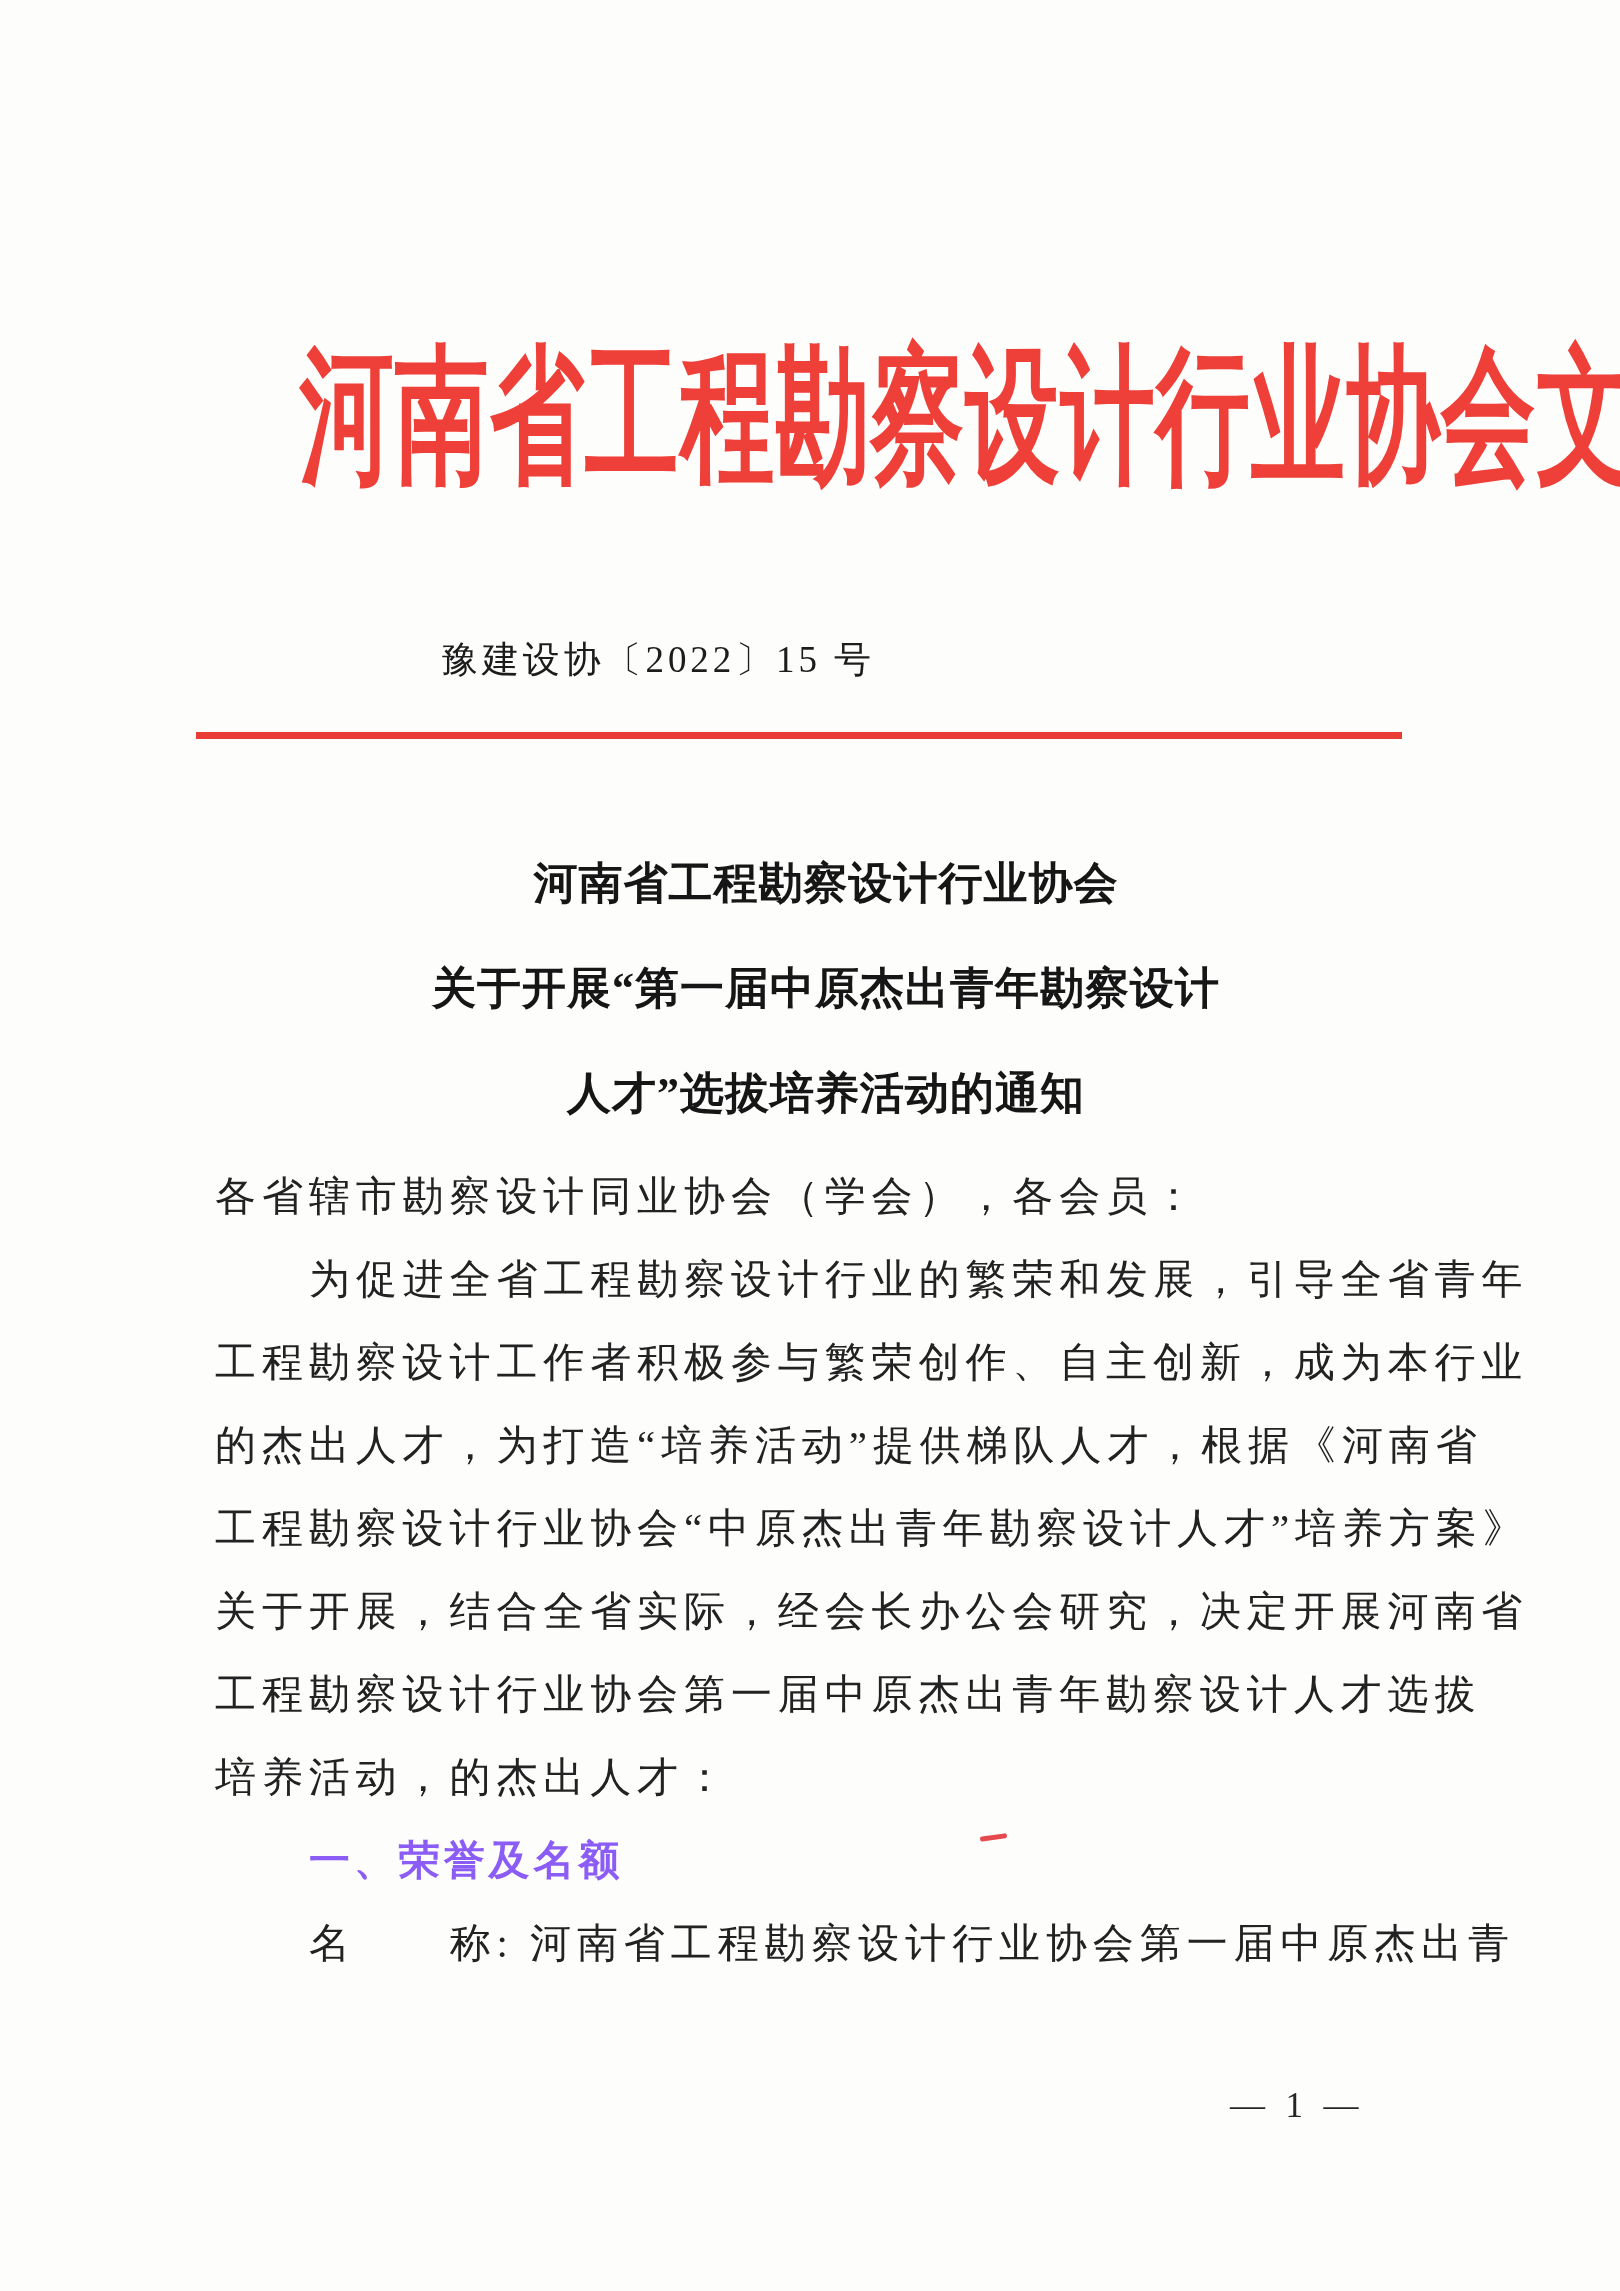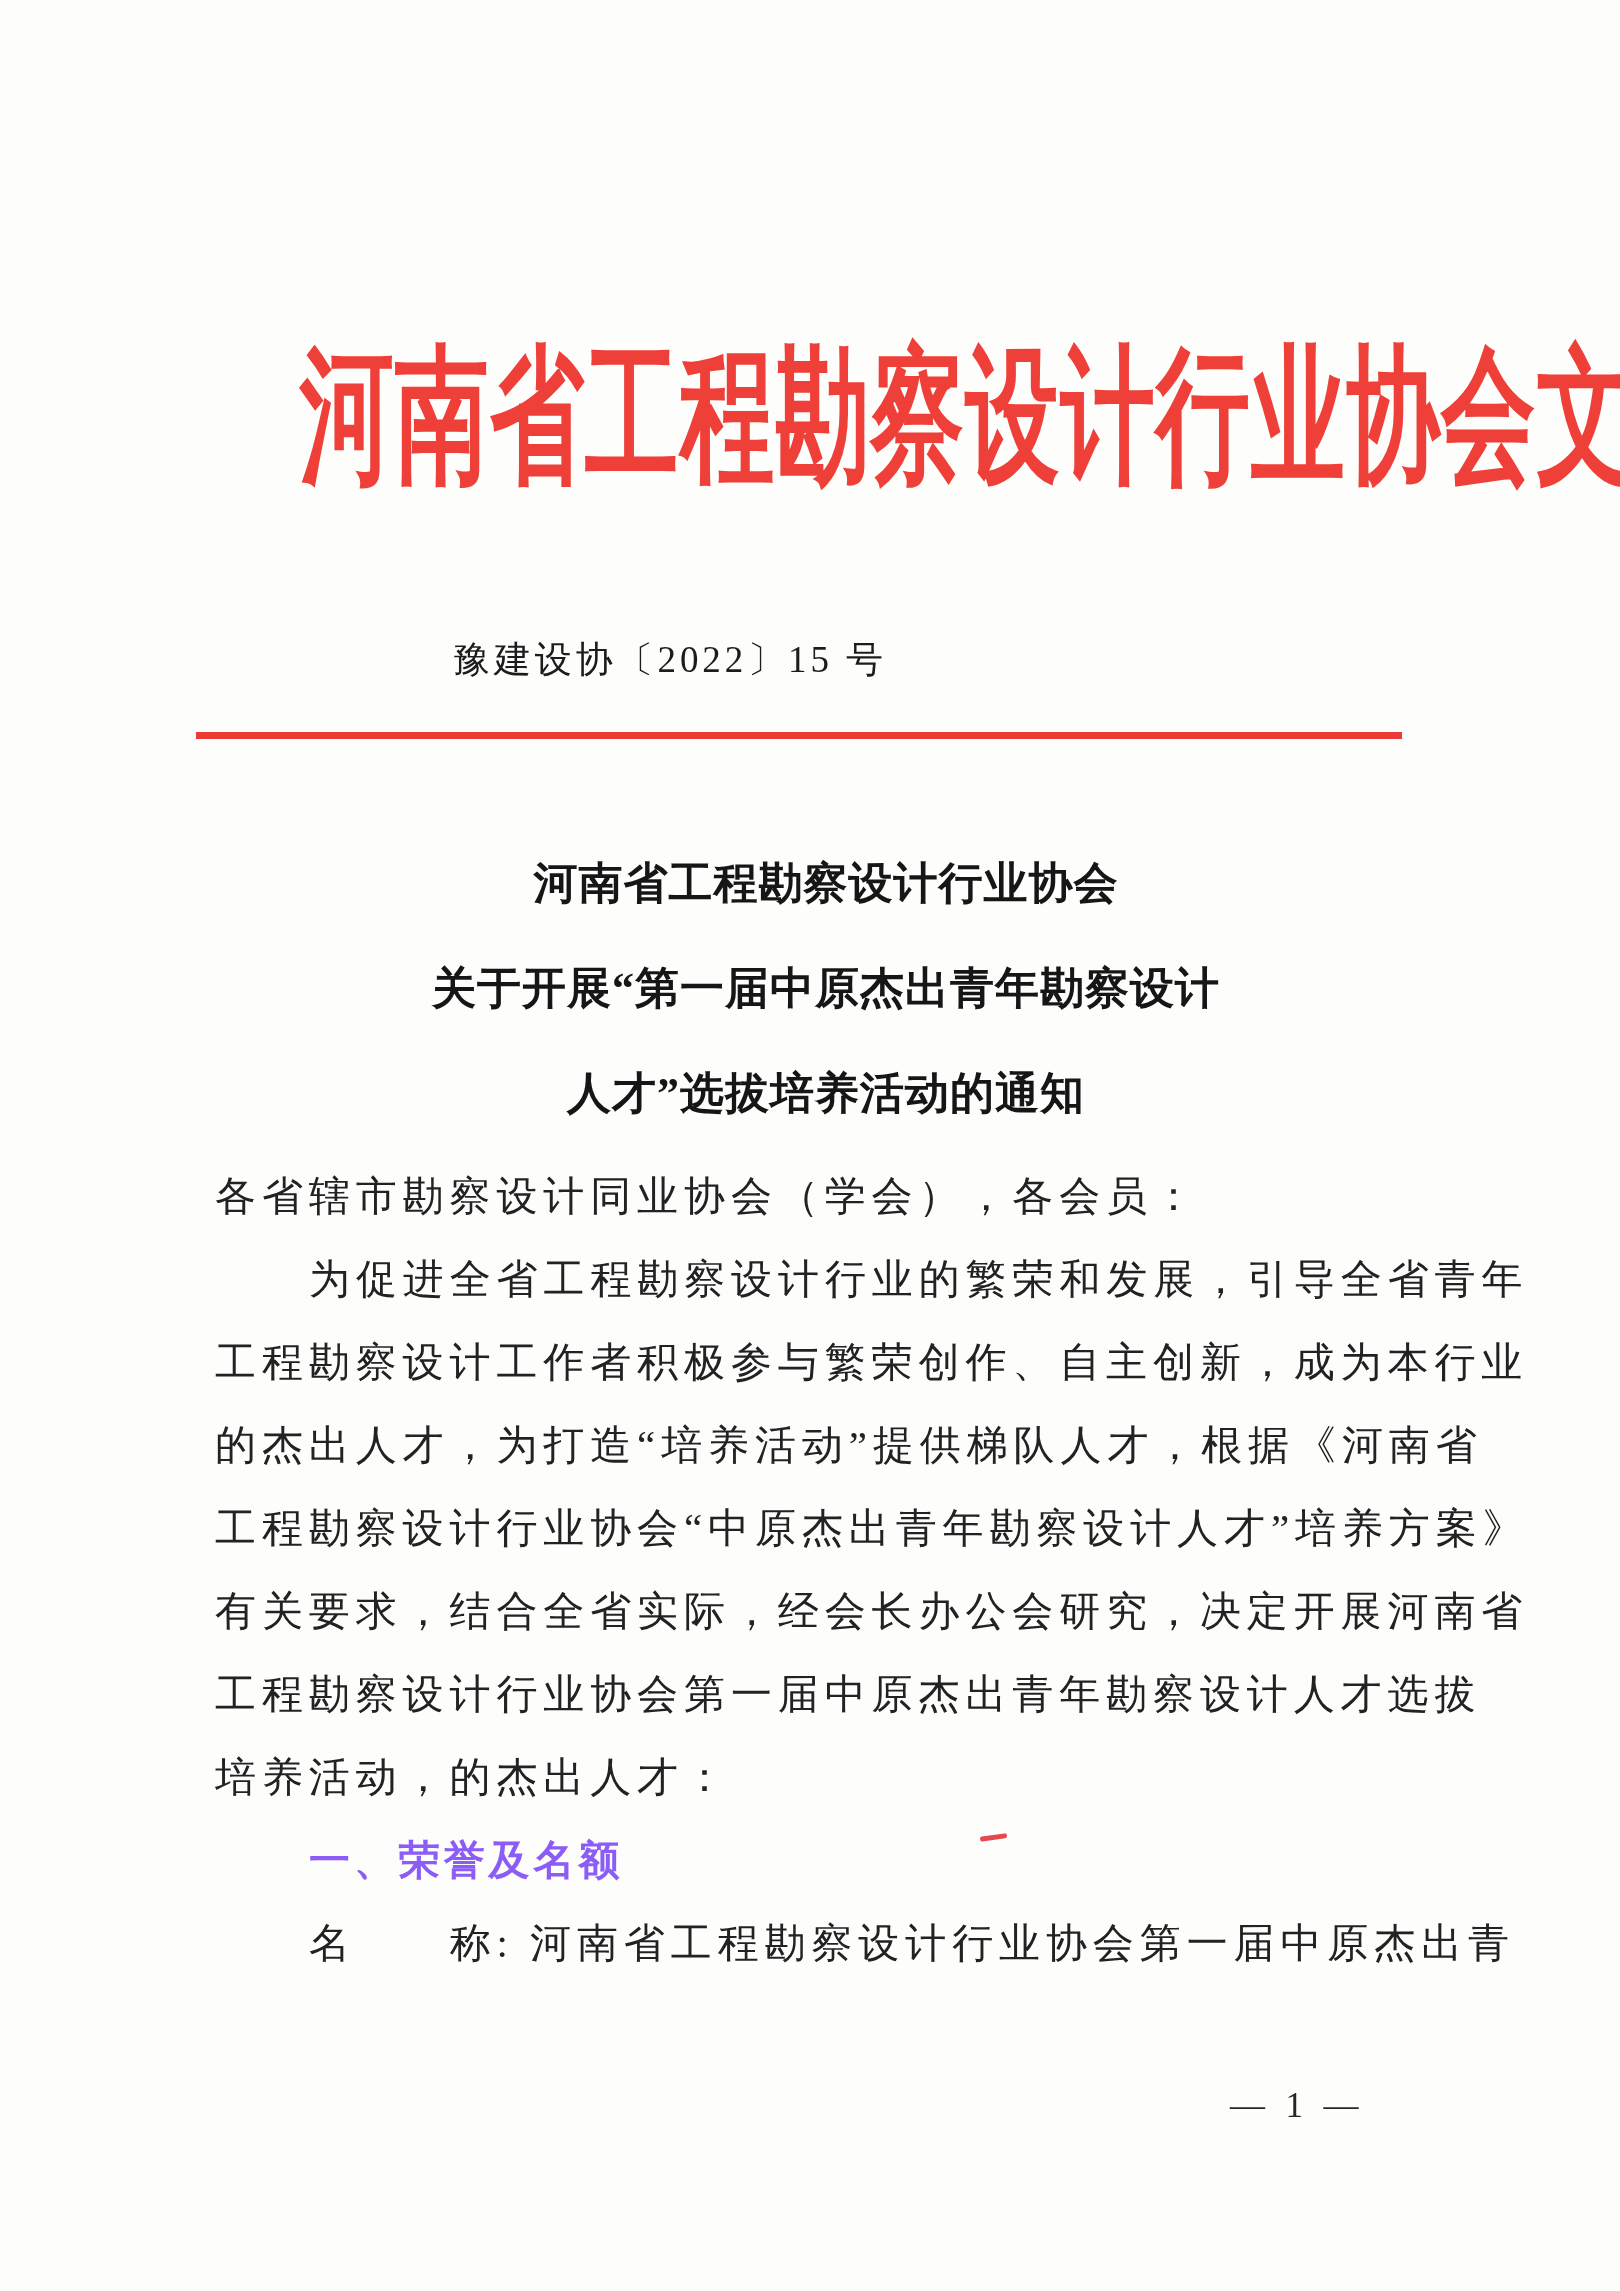--- a/index.html
+++ b/index.html
@@ -36,21 +36,20 @@
   
   .doc-no{
     position:absolute;
     top:635px;
     left:0;
     width:1316px;
     text-align:center;
     font-size:37px;
     letter-spacing:3.9px;
     color:#1c1c1c;
-    margin-left:12px;
   }
   
   .red-rule{
     position:absolute;
     top:732px;
     left:196px;
     width:1206px;
     height:6.9px;
     background:#e93c35;
   }
@@ -131,21 +130,21 @@
     <div>关于开展“第一届中原杰出青年勘察设计</div>
     <div>人才”选拔培养活动的通知</div>
   </div>
 
   <div class="doc-body">
     <div class="line">各省辖市勘察设计同业协会（学会），各会员：</div>
     <div class="line indent">为促进全省工程勘察设计行业的繁荣和发展，引导全省青年</div>
     <div class="line">工程勘察设计工作者积极参与繁荣创作、自主创新，成为本行业</div>
     <div class="line">的杰出人才，为打造“培养活动”提供梯队人才，根据《河南省</div>
     <div class="line">工程勘察设计行业协会“中原杰出青年勘察设计人才”培养方案》</div>
-    <div class="line">有关要求，结合全省实际，经会长办公会研究，决定开展河南省</div>
+    <div class="line">关于开展，结合全省实际，经会长办公会研究，决定开展河南省</div>
     <div class="line">工程勘察设计行业协会第一届中原杰出青年勘察设计人才选拔</div>
     <div class="line">培养活动，的杰出人才：</div>
     <div class="line heading indent">一、荣誉及名额</div>
     <div class="line indent">名　　称: 河南省工程勘察设计行业协会第一届中原杰出青</div>
   </div>
 
   <div class="red-mark"></div>
 
   <div class="page-number">— 1 —</div>
 

